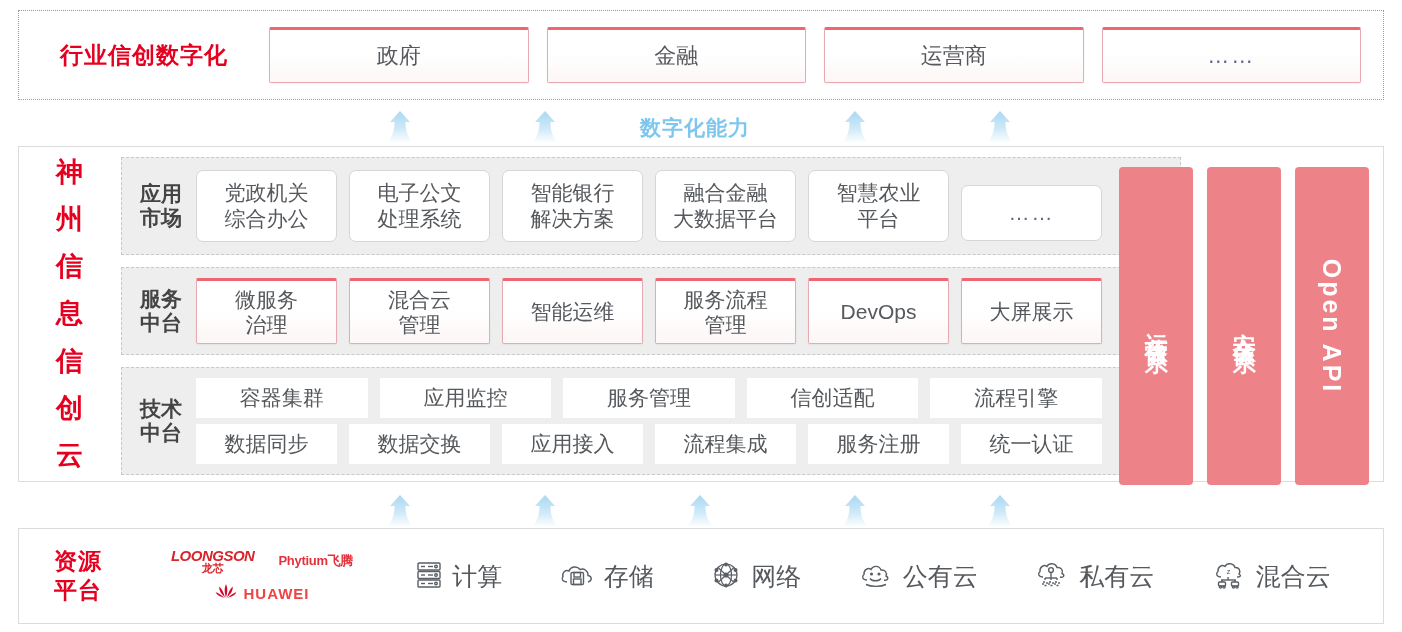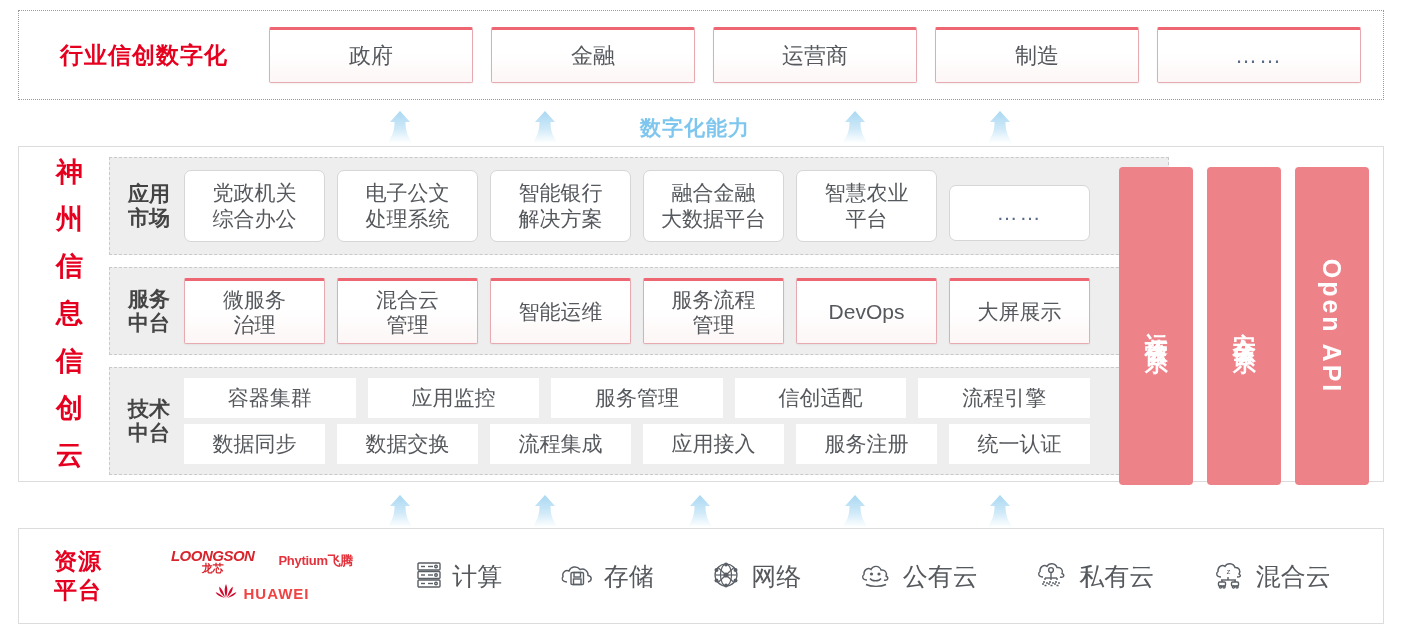--- a/index.html
+++ b/index.html
@@ -66,21 +66,21 @@
     width: 58px; height: 310px;
     display: flex; flex-direction: column;
     align-items: center; justify-content: space-between;
     font-size: 27px; line-height: 1;
   }
   .cloud-title span { display: block; }
 
   .rows { position: absolute; left: 90px; top: 10px; width: 1268px; height: 318px; }
 
   .band {
-    position: absolute; left: 0; width: 1060px;
+    position: absolute; left: 12px; width: 1060px;
     background: #eeeeee;
     border: 1px dashed #c9c9c9;
     display: flex; align-items: center;
   }
   .band-label {
     width: 62px; margin-left: 8px;
     font-size: 21px; font-weight: bold; color: #444;
     text-align: center; line-height: 1.15;
   }
   .band-cards { flex: 1; display: flex; align-items: center; gap: 12px; height: 100%; }
@@ -177,21 +177,20 @@
 <body>
 
 <div id="root">
 
   <div class="industry-band">
     <div class="industry-title red-label">行业信创数字化</div>
     <div class="industry-cards">
       <div class="ind-card">政府</div>
       <div class="ind-card">金融</div>
       <div class="ind-card">运营商</div>
-      <div class="ind-card">制造</div>
       <div class="ind-card dots">……</div>
     </div>
   </div>
 
   <div class="arrow-strip" id="arrows-top" style="top:104px;height:40px;">
       <div class="arrow" style="left: 383px;">
         <svg viewBox="0 0 34 34">
           <defs>
             <linearGradient id="ag1" x1="0" y1="0" x2="0" y2="1">
               <stop offset="0%" stop-color="#a9d8f2"></stop>
@@ -346,22 +345,22 @@
           <div class="tech-line">
             <div class="tech-card">容器集群</div>
             <div class="tech-card">应用监控</div>
             <div class="tech-card">服务管理</div>
             <div class="tech-card">信创适配</div>
             <div class="tech-card">流程引擎</div>
           </div>
           <div class="tech-line">
             <div class="tech-card">数据同步</div>
             <div class="tech-card">数据交换</div>
+            <div class="tech-card">应用接入</div>
             <div class="tech-card">流程集成</div>
-            <div class="tech-card">应用接入</div>
             <div class="tech-card">服务注册</div>
             <div class="tech-card">统一认证</div>
           </div>
         </div>
       </div>
 
       <div class="vpanels">
         <div class="vpanel">
           <div class="vtext-cn">运营体系</div>
         </div>

